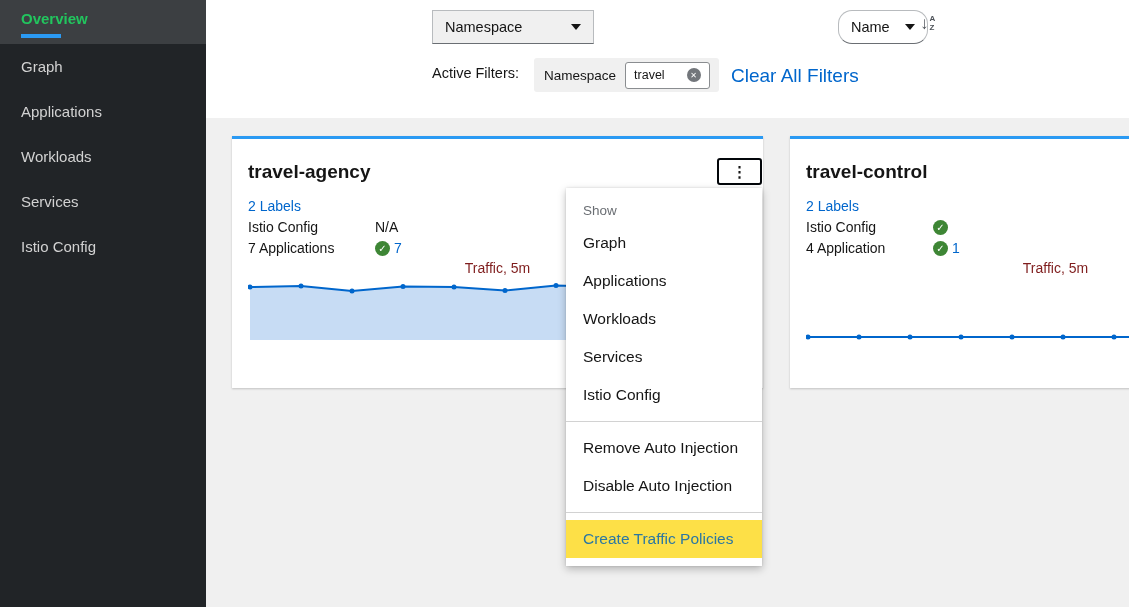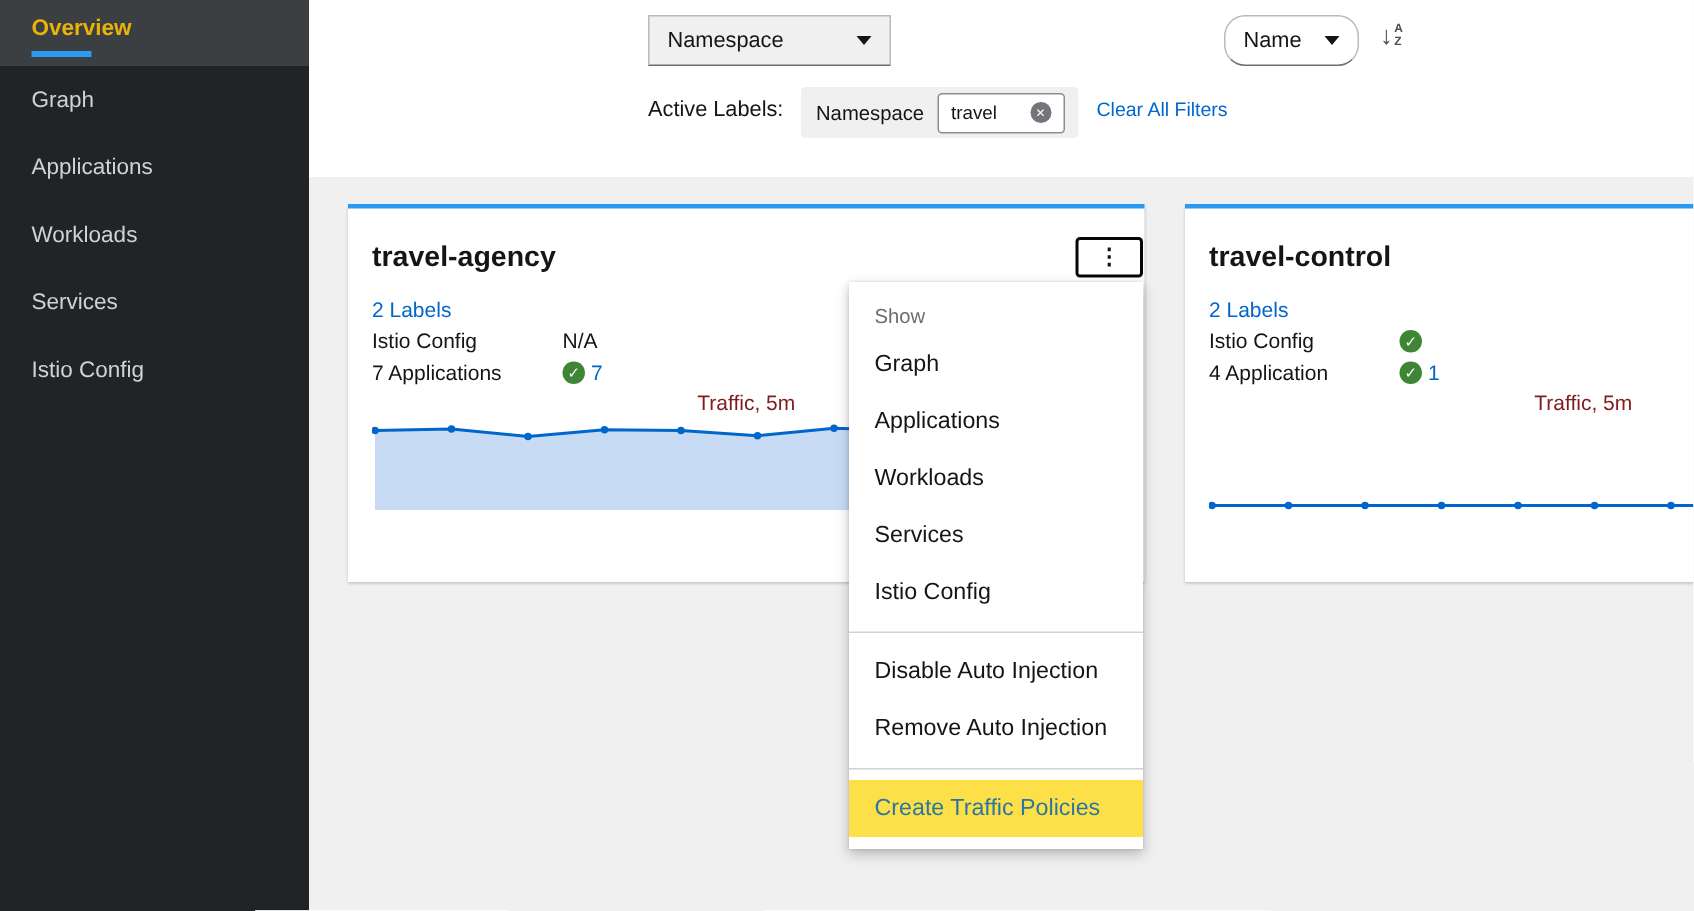--- a/index.html
+++ b/index.html
@@ -3,21 +3,21 @@
 <meta charset="utf-8">
 <style>
   * { margin:0; padding:0; box-sizing:border-box; }
   html,body { background:#fff; }
   body { font-family:"Liberation Sans", sans-serif; color:#151515; }
   .screen { position:relative; width:1129px; height:607px; overflow:hidden; background:#fff; }
 
   
   .sidebar { position:absolute; left:0; top:0; width:206px; height:607px; background:#212427; z-index:5; }
   .nav-item { position:relative; padding:14px 0 14px 21px; font-size:15px; color:#d2d2d2; cursor:pointer; }
-  .nav-item.active { background:#3c3f42; color:#eab308; font-weight:700; padding-top:10px; padding-bottom:6px; }
+  .nav-item.active { background:#3c3f42; color:#22c55e; font-weight:700; padding-top:10px; padding-bottom:6px; }
   .nav-underline { display:block; width:40px; height:4px; background:#2b9af3; margin-top:7px; }
 
   
   .topband { position:absolute; left:206px; top:0; right:0; height:118px; background:#fff;padding-left:16px; }
   .content-bg { position:absolute; left:206px; top:118px; right:0; bottom:0; background:#f0f0f0; }
 
   .select { position:absolute; height:34px; display:flex; align-items:center; justify-content:space-between;
             padding:0 12px; font-size:14.5px; color:#151515; cursor:pointer;
             border:1px solid #b8bbbe; border-bottom:1px solid #6a6e73; background:#fff; }
   .select.grey { background:#f0f0f0; }
@@ -32,21 +32,21 @@
   .sort-letters { display:flex; flex-direction:column; font-size:8px; font-weight:700; line-height:1.05; margin-left:1px; }
 
   .af-label { position:absolute; left:226px; top:65px; font-size:14.5px; color:#151515; }
   .chip-group { position:absolute; left:328px; top:58px; height:34px; background:#f0f0f0; border-radius:3px;
                 display:flex; align-items:center; padding:0 9px 0 10px; }
   .chip-group-label { font-size:13.5px; color:#151515; margin-right:9px; }
   .chip { background:#fff; border:1px solid #8a8d90; border-radius:3px; height:27px; display:flex; align-items:center;
           padding:0 8px; font-size:12.5px; color:#151515;gap:16px; }
   .chip-close { width:14px; height:14px; margin-left:6px; border-radius:50%; background:#72767b; color:#fff;
                 font-size:8px; display:flex; align-items:center; justify-content:center; cursor:pointer; }
-  .clear-link { position:absolute; left:525px; top:65px; font-size:13px; color:#0066cc; cursor:pointer; }
+  .clear-link { position:absolute; left:525px; top:65px; font-size:19px; color:#0066cc; cursor:pointer; }
 
   
   .card { position:absolute; top:136px; width:531px; height:252px; background:#fff; border-top:3px solid #2b9af3;
           box-shadow:0 1px 2px rgba(3,3,3,0.2); }
   .card.first { left:232px; }
   .card.second { left:790px; }
   .card-title { position:absolute; left:16px; top:22px; font-size:19px; font-weight:700; color:#151515; }
   .labels-link { position:absolute; left:16px; top:59px; font-size:14px; color:#0066cc; cursor:pointer; }
   .card-row { position:absolute; left:16px; font-size:14px; color:#151515; display:flex; }
   .row1 { top:80px; } .row2 { top:101px; }
@@ -94,33 +94,33 @@
     <div class="nav-item">
       <span>Istio Config</span>
     </div>
   </nav>
 
   <div class="topband">
     <div class="select grey" style="left:226px; top:10px; width:162px;">
       <span>Namespace</span>
       <span class="caret"></span>
     </div>
-    <div class="select" style="left:610px; top:10px; width:90px;border-radius:14px;">
+    <div class="select" style="left:632px; top:10px; width:90px;border-radius:14px;">
       <span>Name</span>
       <span class="caret"></span>
     </div>
     <div class="sort-icon">
       <span class="sort-arrow">↓</span>
       <span class="sort-letters">
         <span>A</span>
         <span>Z</span>
       </span>
     </div>
 
-    <div class="af-label">Active Labels:</div>
+    <div class="af-label">Active Filters:</div>
     <div class="chip-group">
       <span class="chip-group-label">Namespace</span>
       <span class="chip">
         <span>travel</span>
         <span class="chip-close">✕</span>
       </span>
     </div>
     <div class="clear-link">Clear All Filters</div>
   </div>
 
@@ -190,19 +190,19 @@
   </div>
 
   <div class="menu">
     <div class="menu-header">Show</div>
     <div class="menu-item">Graph</div>
     <div class="menu-item">Applications</div>
     <div class="menu-item">Workloads</div>
     <div class="menu-item">Services</div>
     <div class="menu-item">Istio Config</div>
     <div class="menu-sep"></div>
+    <div class="menu-item">Remove Auto Injection</div>
     <div class="menu-item">Disable Auto Injection</div>
-    <div class="menu-item">Remove Auto Injection</div>
     <div class="menu-sep"></div>
     <div class="menu-item highlighted">Create Traffic Policies</div>
   </div>
 
 </div>
 
 </body></html>

